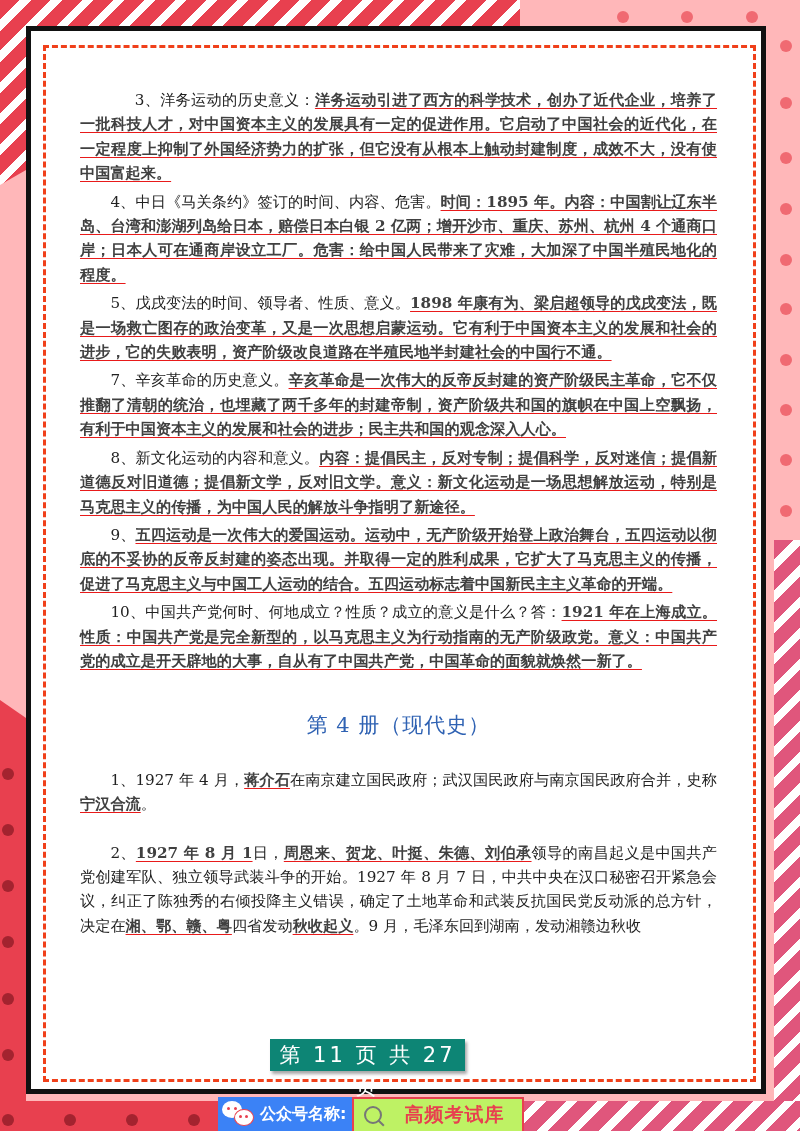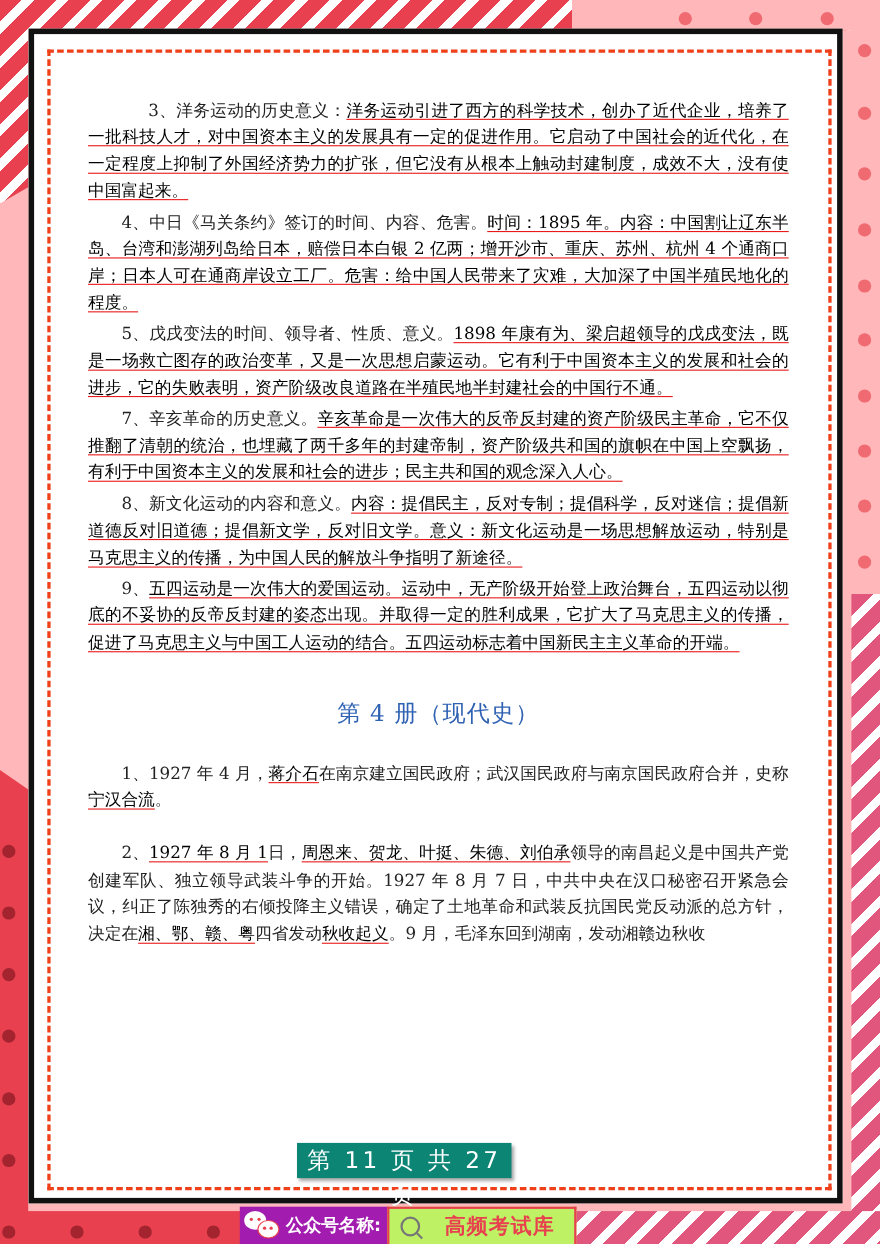--- a/index.html
+++ b/index.html
@@ -58,41 +58,41 @@
   }
 
   
   .content {
     position: absolute; left: 80px; top: 88px; width: 637px;
     font-size: 15.2px; line-height: 24.4px; color: #222;
     text-align: justify;
   }
   .para { margin: 0 0 4px 0; text-indent: 2em; }
   .para.first { text-indent: 3.6em; }
-  .ans { color: #000000; text-decoration: underline; text-decoration-color: #e81a1a; text-underline-offset: 3px; }
+  .ans { color: #404040; text-decoration: underline; text-decoration-color: #e81a1a; text-underline-offset: 3px; font-weight: bold; }
   .section-title {
     text-align: center; color: #2f62b3; font-size: 21px; font-weight: normal;
     margin: 40px 0 30px 0; letter-spacing: 1px; text-indent: 0;
   }
 
   
   .page-badge {
     position: absolute; left: 270px; top: 1039px; width: 195px; height: 32px;
     background: #0d8575; color: #fff; font-family: "DejaVu Sans", sans-serif;
     font-size: 21px; line-height: 32px; text-align: center; letter-spacing: 3px;
     box-shadow: 2px 3px 3px rgba(0,0,0,0.35);
   }
 
   
   .footer-banner {
     position: absolute; left: 218px; top: 1097px; height: 34px; display: flex;
     font-family: "DejaVu Sans", sans-serif; font-weight: bold;
   }
   .footer-label {
-    background: #a21caf; color: #fff; display: flex; align-items: center;
+    background: #3b82f6; color: #fff; display: flex; align-items: center;
     padding: 0 6px 0 4px; font-size: 16px; height: 34px;
   }
   .wechat { width: 34px; height: 30px; position: relative; margin-right: 4px; }
   .wechat .b1 { position: absolute; left: 0; top: 2px; width: 20px; height: 17px; background: #fff; border-radius: 50%; }
   .wechat .b2 { position: absolute; left: 12px; top: 10px; width: 18px; height: 15px; background: #fff; border-radius: 50%; border: 1px solid #e8404f; }
   .wechat .e { position: absolute; width: 3px; height: 3px; background: #e8404f; border-radius: 50%; }
   .footer-search {
     background: #bef264; border: 2px solid #e8404f; border-bottom: none; display: flex; align-items: center;
     height: 32px; padding: 0 18px 0 10px; font-size: 19px; color: #e8404f; letter-spacing: 1px;
   }
@@ -138,20 +138,21 @@
 <div class="frame"></div>
 <div class="dashed"></div>
 
 <div class="content">
   <p class="para first"><span>3、洋务运动的历史意义：</span><span class="ans">洋务运动引进了西方的科学技术，创办了近代企业，培养了一批科技人才，对中国资本主义的发展具有一定的促进作用。它启动了中国社会的近代化，在一定程度上抑制了外国经济势力的扩张，但它没有从根本上触动封建制度，成效不大，没有使中国富起来。</span></p>
   <p class="para"><span>4、中日《马关条约》签订的时间、内容、危害。</span><span class="ans">时间：1895 年。内容：中国割让辽东半岛、台湾和澎湖列岛给日本，赔偿日本白银 2 亿两；增开沙市、重庆、苏州、杭州 4 个通商口岸；日本人可在通商岸设立工厂。危害：给中国人民带来了灾难，大加深了中国半殖民地化的程度。</span></p>
   <p class="para"><span>5、戊戌变法的时间、领导者、性质、意义。</span><span class="ans">1898 年康有为、梁启超领导的戊戌变法，既是一场救亡图存的政治变革，又是一次思想启蒙运动。它有利于中国资本主义的发展和社会的进步，它的失败表明，资产阶级改良道路在半殖民地半封建社会的中国行不通。</span></p>
   <p class="para"><span>7、辛亥革命的历史意义。</span><span class="ans">辛亥革命是一次伟大的反帝反封建的资产阶级民主革命，它不仅推翻了清朝的统治，也埋藏了两千多年的封建帝制，资产阶级共和国的旗帜在中国上空飘扬，有利于中国资本主义的发展和社会的进步；民主共和国的观念深入人心。</span></p>
   <p class="para"><span>8、新文化运动的内容和意义。</span><span class="ans">内容：提倡民主，反对专制；提倡科学，反对迷信；提倡新道德反对旧道德；提倡新文学，反对旧文学。意义：新文化运动是一场思想解放运动，特别是马克思主义的传播，为中国人民的解放斗争指明了新途径。</span></p>
   <p class="para"><span>9、</span><span class="ans">五四运动是一次伟大的爱国运动。运动中，无产阶级开始登上政治舞台，五四运动以彻底的不妥协的反帝反封建的姿态出现。并取得一定的胜利成果，它扩大了马克思主义的传播，促进了马克思主义与中国工人运动的结合。五四运动标志着中国新民主主义革命的开端。</span></p>
+  <p class="para"><span>10、中国共产党何时、何地成立？性质？成立的意义是什么？答：</span><span class="ans">1921 年在上海成立。性质：中国共产党是完全新型的，以马克思主义为行动指南的无产阶级政党。意义：中国共产党的成立是开天辟地的大事，自从有了中国共产党，中国革命的面貌就焕然一新了。</span></p>
 
   <h2 class="section-title">第 4 册（现代史）</h2>
 
   <p class="para" style="margin-bottom:24px"><span>1、1927 年 4 月，</span><span class="ans">蒋介石</span><span>在南京建立国民政府；武汉国民政府与南京国民政府合并，史称</span><span class="ans">宁汉合流</span><span>。</span></p>
   <p class="para"><span>2、</span><span class="ans">1927 年 8 月 1</span><span>日，</span><span class="ans">周恩来、贺龙、叶挺、朱德、刘伯承</span><span>领导的南昌起义是中国共产党创建军队、独立领导武装斗争的开始。1927 年 8 月 7 日，中共中央在汉口秘密召开紧急会议，纠正了陈独秀的右倾投降主义错误，确定了土地革命和武装反抗国民党反动派的总方针，决定在</span><span class="ans">湘、鄂、赣、粤</span><span>四省发动</span><span class="ans">秋收起义</span><span>。9 月，毛泽东回到湖南，发动湘赣边秋收</span></p>
 </div>
 
 <div class="page-badge">第 11 页 共 27 页</div>
 
 <div class="footer-banner">

